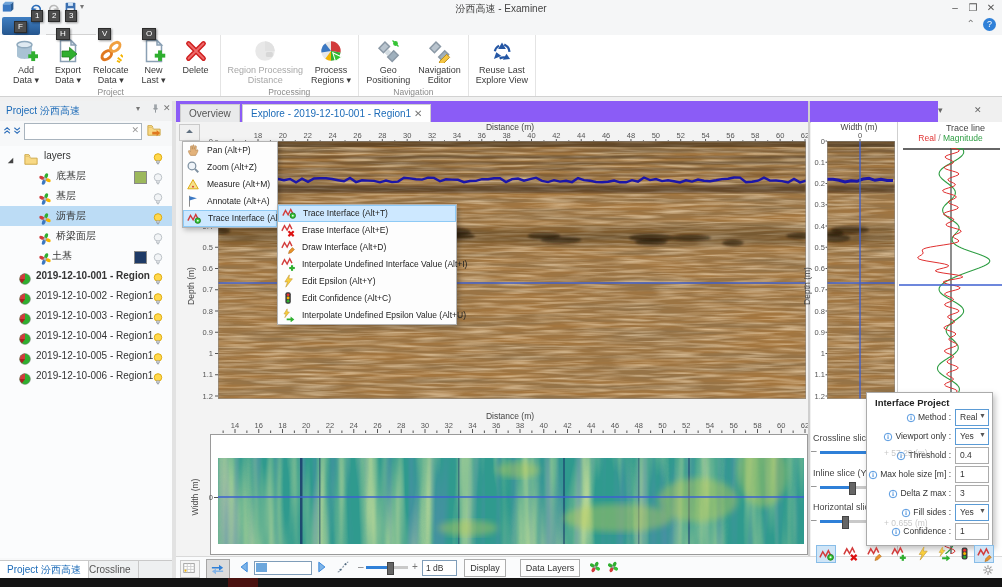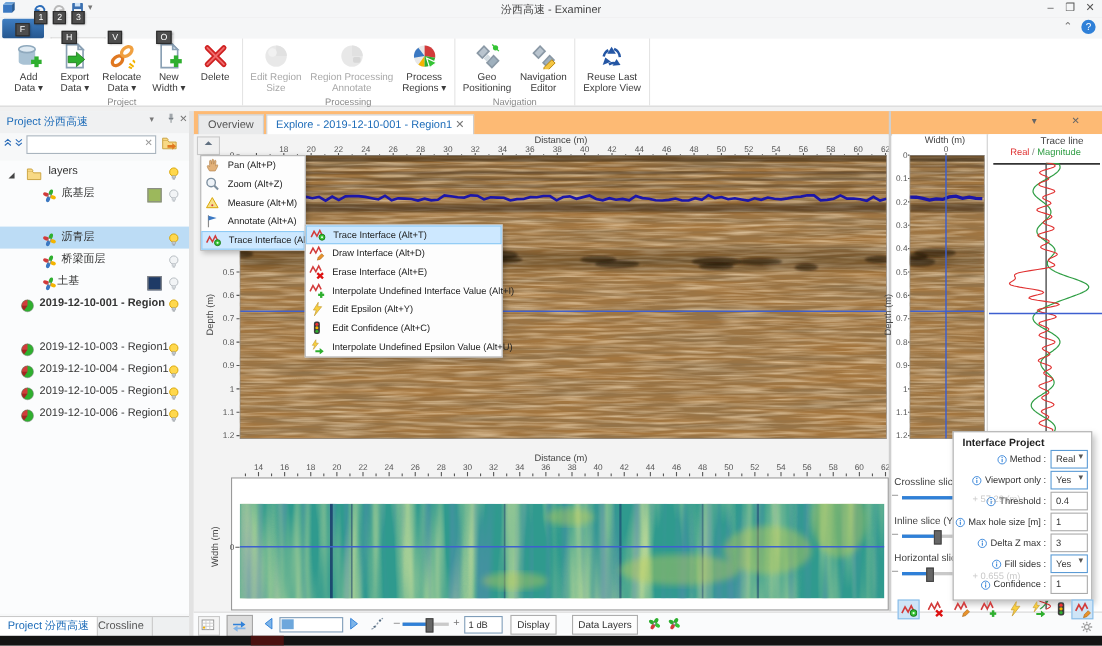--- a/index.html
+++ b/index.html
@@ -35,21 +35,21 @@
   #tree{left:0;top:146px;width:172px;height:412px;background:#fbfcfd;}
   .trow{position:absolute;left:0;width:172px;height:20px;line-height:20px;font-size:10px;color:#333;cursor:default;}
   .trow.sel{background:#bcdcf5;}
   .trow.bold{font-weight:bold;}
   .tlabel{position:absolute;top:0;white-space:nowrap;}
   .swatch{position:absolute;top:5px;width:11px;height:11px;border:1px solid #888;}
   #sb-tabs{left:0;top:560px;width:172px;height:18px;background:#eef0f1;border-top:1px solid #c9c9c9;}
   .sbtab{position:absolute;top:0;height:17px;line-height:17px;padding:0 7px;font-size:10px;color:#555;border-right:1px solid #c9c9c9;}
   .sbtab.active{background:#fff;color:#1c6bb8;}
   
-  #docbar{left:176px;top:101px;width:826px;height:21px;background:#fdba74;border-bottom:1px solid #cfcfcf;}
+  #docbar{left:176px;top:101px;width:762px;height:21px;background:#8b5cf6;border-bottom:1px solid #cfcfcf;}
   .dtab{position:absolute;top:3px;height:18px;line-height:18px;padding:0 8px;font-size:10px;color:#555;background:#e9eaeb;border:1px solid #cfcfcf;border-bottom:none;}
   .dtab.active{background:#fff;color:#1c6bb8;}
   #main-bg{left:176px;top:122px;width:632px;height:456px;background:#f3f3f3;}
   #right-bg{left:811px;top:122px;width:191px;height:434px;background:#fff;}
   .vline{background:#cfcfcf;}
   
   .menu{position:absolute;background:#fdfdfd;border:1px solid #b3b3b3;box-shadow:2px 2px 5px rgba(0,0,0,.25);z-index:50;}
   .mitem{position:relative;height:17px;line-height:17px;font-size:8.5px;color:#222;padding:0 6px 0 24px;white-space:nowrap;cursor:default;}
   .mitem svg{position:absolute;left:3px;top:1px;}
   .mitem.sel{background:#cde8ff;border:1px solid #8ecaf5;box-sizing:border-box;line-height:15px;}
@@ -154,52 +154,43 @@
               <div>Data ▾</div>
             </div>
             <div class="rbtn">
               <div class="bico"><svg class="ic" width="24" height="24" viewBox="0 0 16 16">
                   <path d="M3 1h7l3 3v11H3z" fill="#fff" stroke="#8aa0b4"></path>
                   <path d="M10 1l3 3h-3z" fill="#d8e4ee" stroke="#8aa0b4"></path>
                   <rect x="8.5" y="9.8" width="7" height="2.6" fill="#2faf2f"></rect>
                   <rect x="10.7" y="7.6" width="2.6" height="7" fill="#2faf2f"></rect>
                 </svg></div>
               <div>New</div>
-              <div>Width ▾</div>
+              <div>Last ▾</div>
             </div>
             <div class="rbtn">
               <div class="bico"><svg class="ic" width="24" height="24" viewBox="0 0 16 16">
                   <path d="M3 3l10 10M13 3L3 13" stroke="#cf2020" stroke-width="3.2" stroke-linecap="round"></path>
                   <path d="M3 3l10 10M13 3L3 13" stroke="#ef6a6a" stroke-width="1.2" stroke-linecap="round"></path>
                 </svg></div>
               <div>Delete</div>
               <div></div>
             </div>
           </div>
           <div class="rglabel">Project</div>
         </div>
         <div class="rgroup">
           <div class="rbtns">
             <div class="rbtn disabled">
               <div class="bico"><svg class="ic" width="24" height="24" viewBox="0 0 16 16">
                   <circle cx="8" cy="8" r="6.5" fill="#cecece"></circle>
                   <path d="M8 1.5A6.5 6.5 0 0 1 14.5 8H8z" fill="#bdbdbd"></path>
-                  <circle cx="5.8" cy="5.8" r="2.6" fill="#e2e2e2"></circle>
-                </svg></div>
-              <div>Edit Region</div>
-              <div>Size</div>
-            </div>
-            <div class="rbtn disabled">
-              <div class="bico"><svg class="ic" width="24" height="24" viewBox="0 0 16 16">
-                  <circle cx="8" cy="8" r="6.5" fill="#cecece"></circle>
-                  <path d="M8 1.5A6.5 6.5 0 0 1 14.5 8H8z" fill="#bdbdbd"></path>
                   <rect x="8.6" y="8.6" width="4.6" height="3.4" rx="1" fill="#a8a8a8"></rect>
                 </svg></div>
               <div>Region Processing</div>
-              <div>Annotate</div>
+              <div>Distance</div>
             </div>
             <div class="rbtn">
               <div class="bico"><svg class="ic" width="24" height="24" viewBox="0 0 16 16">
                   <circle cx="8" cy="8" r="6.5" fill="#e8e8e8"></circle>
                   <path d="M8 8V1.5A6.5 6.5 0 0 1 14.4 9z" fill="#d23b3b"></path>
                   <path d="M8 8L1.6 9A6.5 6.5 0 0 1 4.2 3L8 8z" fill="#3b78c2"></path>
                   <path d="M8 8l-3.8 5.2A6.5 6.5 0 0 0 8 14.5z" fill="#f4b400"></path>
                   <path d="M8 8l6.4 1a6.5 6.5 0 0 1-6.4 5.5z" fill="#2faf2f"></path>
                   <path d="M9.2 9.2l6 2.8-4.2 3z" fill="#35c435" stroke="#fff" stroke-width=".7"></path>
                 </svg></div>
@@ -301,20 +292,35 @@
             <circle cx="8" cy="8" r="1.4" fill="#fff" stroke="#888"></circle>
           </svg></span>
         <span class="tlabel" style="left:56px;">底基层</span>
         <span class="swatch" style="left:134px;background:#9cb85c;"></span>
         <span class="abs" style="left:151px;top:3px;"><svg class="ic" width="14" height="14" viewBox="0 0 16 16">
             <circle cx="8" cy="6.2" r="4.3" fill="#f2f4f6" stroke="#b4bac0"></circle>
             <rect x="6.2" y="10.1" width="3.6" height="2.3" fill="#dde1e5" stroke="#b4bac0" stroke-width=".6"></rect>
             <rect x="6.8" y="12.7" width="2.4" height="1.3" fill="#b4bac0"></rect>
           </svg></span>
       </div>
+      <div class="trow" style="top: 40px;">
+        <span class="abs" style="left:38px;top:3px;"><svg class="ic" width="14" height="14" viewBox="0 0 16 16">
+            <ellipse cx="8" cy="4.2" rx="2" ry="3.2" fill="#2faf2f" transform="rotate(22 8 8)"></ellipse>
+            <ellipse cx="11.8" cy="8" rx="3.2" ry="2" fill="#f4b400" transform="rotate(22 8 8)"></ellipse>
+            <ellipse cx="8" cy="11.8" rx="2" ry="3.2" fill="#3b78c2" transform="rotate(22 8 8)"></ellipse>
+            <ellipse cx="4.2" cy="8" rx="3.2" ry="2" fill="#d23b3b" transform="rotate(22 8 8)"></ellipse>
+            <circle cx="8" cy="8" r="1.4" fill="#fff" stroke="#888"></circle>
+          </svg></span>
+        <span class="tlabel" style="left:56px;">基层</span>
+        <span class="abs" style="left:151px;top:3px;"><svg class="ic" width="14" height="14" viewBox="0 0 16 16">
+            <circle cx="8" cy="6.2" r="4.3" fill="#f2f4f6" stroke="#b4bac0"></circle>
+            <rect x="6.2" y="10.1" width="3.6" height="2.3" fill="#dde1e5" stroke="#b4bac0" stroke-width=".6"></rect>
+            <rect x="6.8" y="12.7" width="2.4" height="1.3" fill="#b4bac0"></rect>
+          </svg></span>
+      </div>
       <div class="trow sel" style="top: 60px;">
         <span class="abs" style="left:38px;top:3px;"><svg class="ic" width="14" height="14" viewBox="0 0 16 16">
             <ellipse cx="8" cy="4.2" rx="2" ry="3.2" fill="#2faf2f" transform="rotate(22 8 8)"></ellipse>
             <ellipse cx="11.8" cy="8" rx="3.2" ry="2" fill="#f4b400" transform="rotate(22 8 8)"></ellipse>
             <ellipse cx="8" cy="11.8" rx="2" ry="3.2" fill="#3b78c2" transform="rotate(22 8 8)"></ellipse>
             <ellipse cx="4.2" cy="8" rx="3.2" ry="2" fill="#d23b3b" transform="rotate(22 8 8)"></ellipse>
             <circle cx="8" cy="8" r="1.4" fill="#fff" stroke="#888"></circle>
           </svg></span>
         <span class="tlabel" style="left:56px;">沥青层</span>
         <span class="abs" style="left:151px;top:3px;"><svg class="ic" width="14" height="14" viewBox="0 0 16 16">
@@ -355,20 +361,34 @@
           </svg></span>
       </div>
       <div class="trow bold" style="top: 120px;">
         <span class="abs" style="left:18px;top:3px;"><svg class="ic" width="14" height="14" viewBox="0 0 16 16">
             <circle cx="8" cy="8" r="6.2" fill="#2faf2f"></circle>
             <path d="M8 8V1.8a6.2 6.2 0 0 0-6.2 6.4z" fill="#d23b3b"></path>
             <path d="M8 8H1.8a6.2 6.2 0 0 0 2.6 5z" fill="#a82222"></path>
             <circle cx="8" cy="8" r="6.2" fill="none" stroke="#7a7a7a" stroke-width=".5"></circle>
           </svg></span>
         <span class="tlabel" style="left:36px;">2019-12-10-001 - Region</span>
+        <span class="abs" style="left:151px;top:3px;"><svg class="ic" width="14" height="14" viewBox="0 0 16 16">
+            <circle cx="8" cy="6.2" r="4.3" fill="#ffd84d" stroke="#d9a400"></circle>
+            <rect x="6.2" y="10.1" width="3.6" height="2.3" fill="#c9cdd2" stroke="#9aa0a6" stroke-width=".6"></rect>
+            <rect x="6.8" y="12.7" width="2.4" height="1.3" fill="#9aa0a6"></rect>
+          </svg></span>
+      </div>
+      <div class="trow" style="top: 140px;">
+        <span class="abs" style="left:18px;top:3px;"><svg class="ic" width="14" height="14" viewBox="0 0 16 16">
+            <circle cx="8" cy="8" r="6.2" fill="#2faf2f"></circle>
+            <path d="M8 8V1.8a6.2 6.2 0 0 0-6.2 6.4z" fill="#d23b3b"></path>
+            <path d="M8 8H1.8a6.2 6.2 0 0 0 2.6 5z" fill="#a82222"></path>
+            <circle cx="8" cy="8" r="6.2" fill="none" stroke="#7a7a7a" stroke-width=".5"></circle>
+          </svg></span>
+        <span class="tlabel" style="left:36px;">2019-12-10-002 - Region1</span>
         <span class="abs" style="left:151px;top:3px;"><svg class="ic" width="14" height="14" viewBox="0 0 16 16">
             <circle cx="8" cy="6.2" r="4.3" fill="#ffd84d" stroke="#d9a400"></circle>
             <rect x="6.2" y="10.1" width="3.6" height="2.3" fill="#c9cdd2" stroke="#9aa0a6" stroke-width=".6"></rect>
             <rect x="6.8" y="12.7" width="2.4" height="1.3" fill="#9aa0a6"></rect>
           </svg></span>
       </div>
       <div class="trow" style="top: 160px;">
         <span class="abs" style="left:18px;top:3px;"><svg class="ic" width="14" height="14" viewBox="0 0 16 16">
             <circle cx="8" cy="8" r="6.2" fill="#2faf2f"></circle>
             <path d="M8 8V1.8a6.2 6.2 0 0 0-6.2 6.4z" fill="#d23b3b"></path>
@@ -816,26 +836,26 @@
         </svg><span>Trace Interface (Alt+T)</span></div>
     </div>
   <div id="vsubmenu" class="menu" style="left:277px;top:204px;width:178px;">
       <div class="mitem sel"><svg class="ic" width="14" height="14" viewBox="0 0 16 16">
           <path d="M1 11L4 5l3 5 3-6 2.5 5" fill="none" stroke="#d23b3b" stroke-width="1.6"></path>
           <circle cx="12.3" cy="11" r="3.1" fill="#35c435" stroke="#1d7a1d"></circle>
           <circle cx="12.3" cy="11" r="1.1" fill="#eaffea"></circle>
         </svg><span>Trace Interface (Alt+T)</span></div>
       <div class="mitem"><svg class="ic" width="14" height="14" viewBox="0 0 16 16">
           <path d="M1 9L4 3l3 5 3-6 2.5 5" fill="none" stroke="#d23b3b" stroke-width="1.6"></path>
+          <path d="M8.5 9.5l6 5.5M14.5 9.5l-6 5.5" stroke="#d11" stroke-width="2.4"></path>
+        </svg><span>Erase Interface  (Alt+E)</span></div>
+      <div class="mitem"><svg class="ic" width="14" height="14" viewBox="0 0 16 16">
+          <path d="M1 9L4 3l3 5 3-6 2.5 5" fill="none" stroke="#d23b3b" stroke-width="1.6"></path>
           <path d="M8.5 15.5l1-3.2 3.6-3.6 2.2 2.2-3.6 3.6z" fill="#e8922a" stroke="#a86516" stroke-width=".6"></path>
         </svg><span>Draw Interface (Alt+D)</span></div>
-      <div class="mitem"><svg class="ic" width="14" height="14" viewBox="0 0 16 16">
-          <path d="M1 9L4 3l3 5 3-6 2.5 5" fill="none" stroke="#d23b3b" stroke-width="1.6"></path>
-          <path d="M8.5 9.5l6 5.5M14.5 9.5l-6 5.5" stroke="#d11" stroke-width="2.4"></path>
-        </svg><span>Erase Interface  (Alt+E)</span></div>
       <div class="mitem"><svg class="ic" width="14" height="14" viewBox="0 0 16 16">
           <path d="M1 9L4 3l3 5 3-6 2.5 5" fill="none" stroke="#d23b3b" stroke-width="1.6"></path>
           <rect x="9.4" y="11.4" width="6.4" height="2.4" fill="#2faf2f"></rect>
           <rect x="11.4" y="9.4" width="2.4" height="6.4" fill="#2faf2f"></rect>
         </svg><span>Interpolate Undefined Interface Value (Alt+I)</span></div>
       <div class="mitem"><svg class="ic" width="14" height="14" viewBox="0 0 16 16">
           <path d="M9.5 1L4.5 9h3l-2 6 7.5-9.5H9z" fill="#f9cf3c" stroke="#caa23f" stroke-width=".8"></path>
         </svg><span>Edit Epsilon (Alt+Y)</span></div>
       <div class="mitem"><svg class="ic" width="14" height="14" viewBox="0 0 16 16">
           <rect x="5" y="1.5" width="6.2" height="13" rx="2.2" fill="#3c3c3c"></rect>

